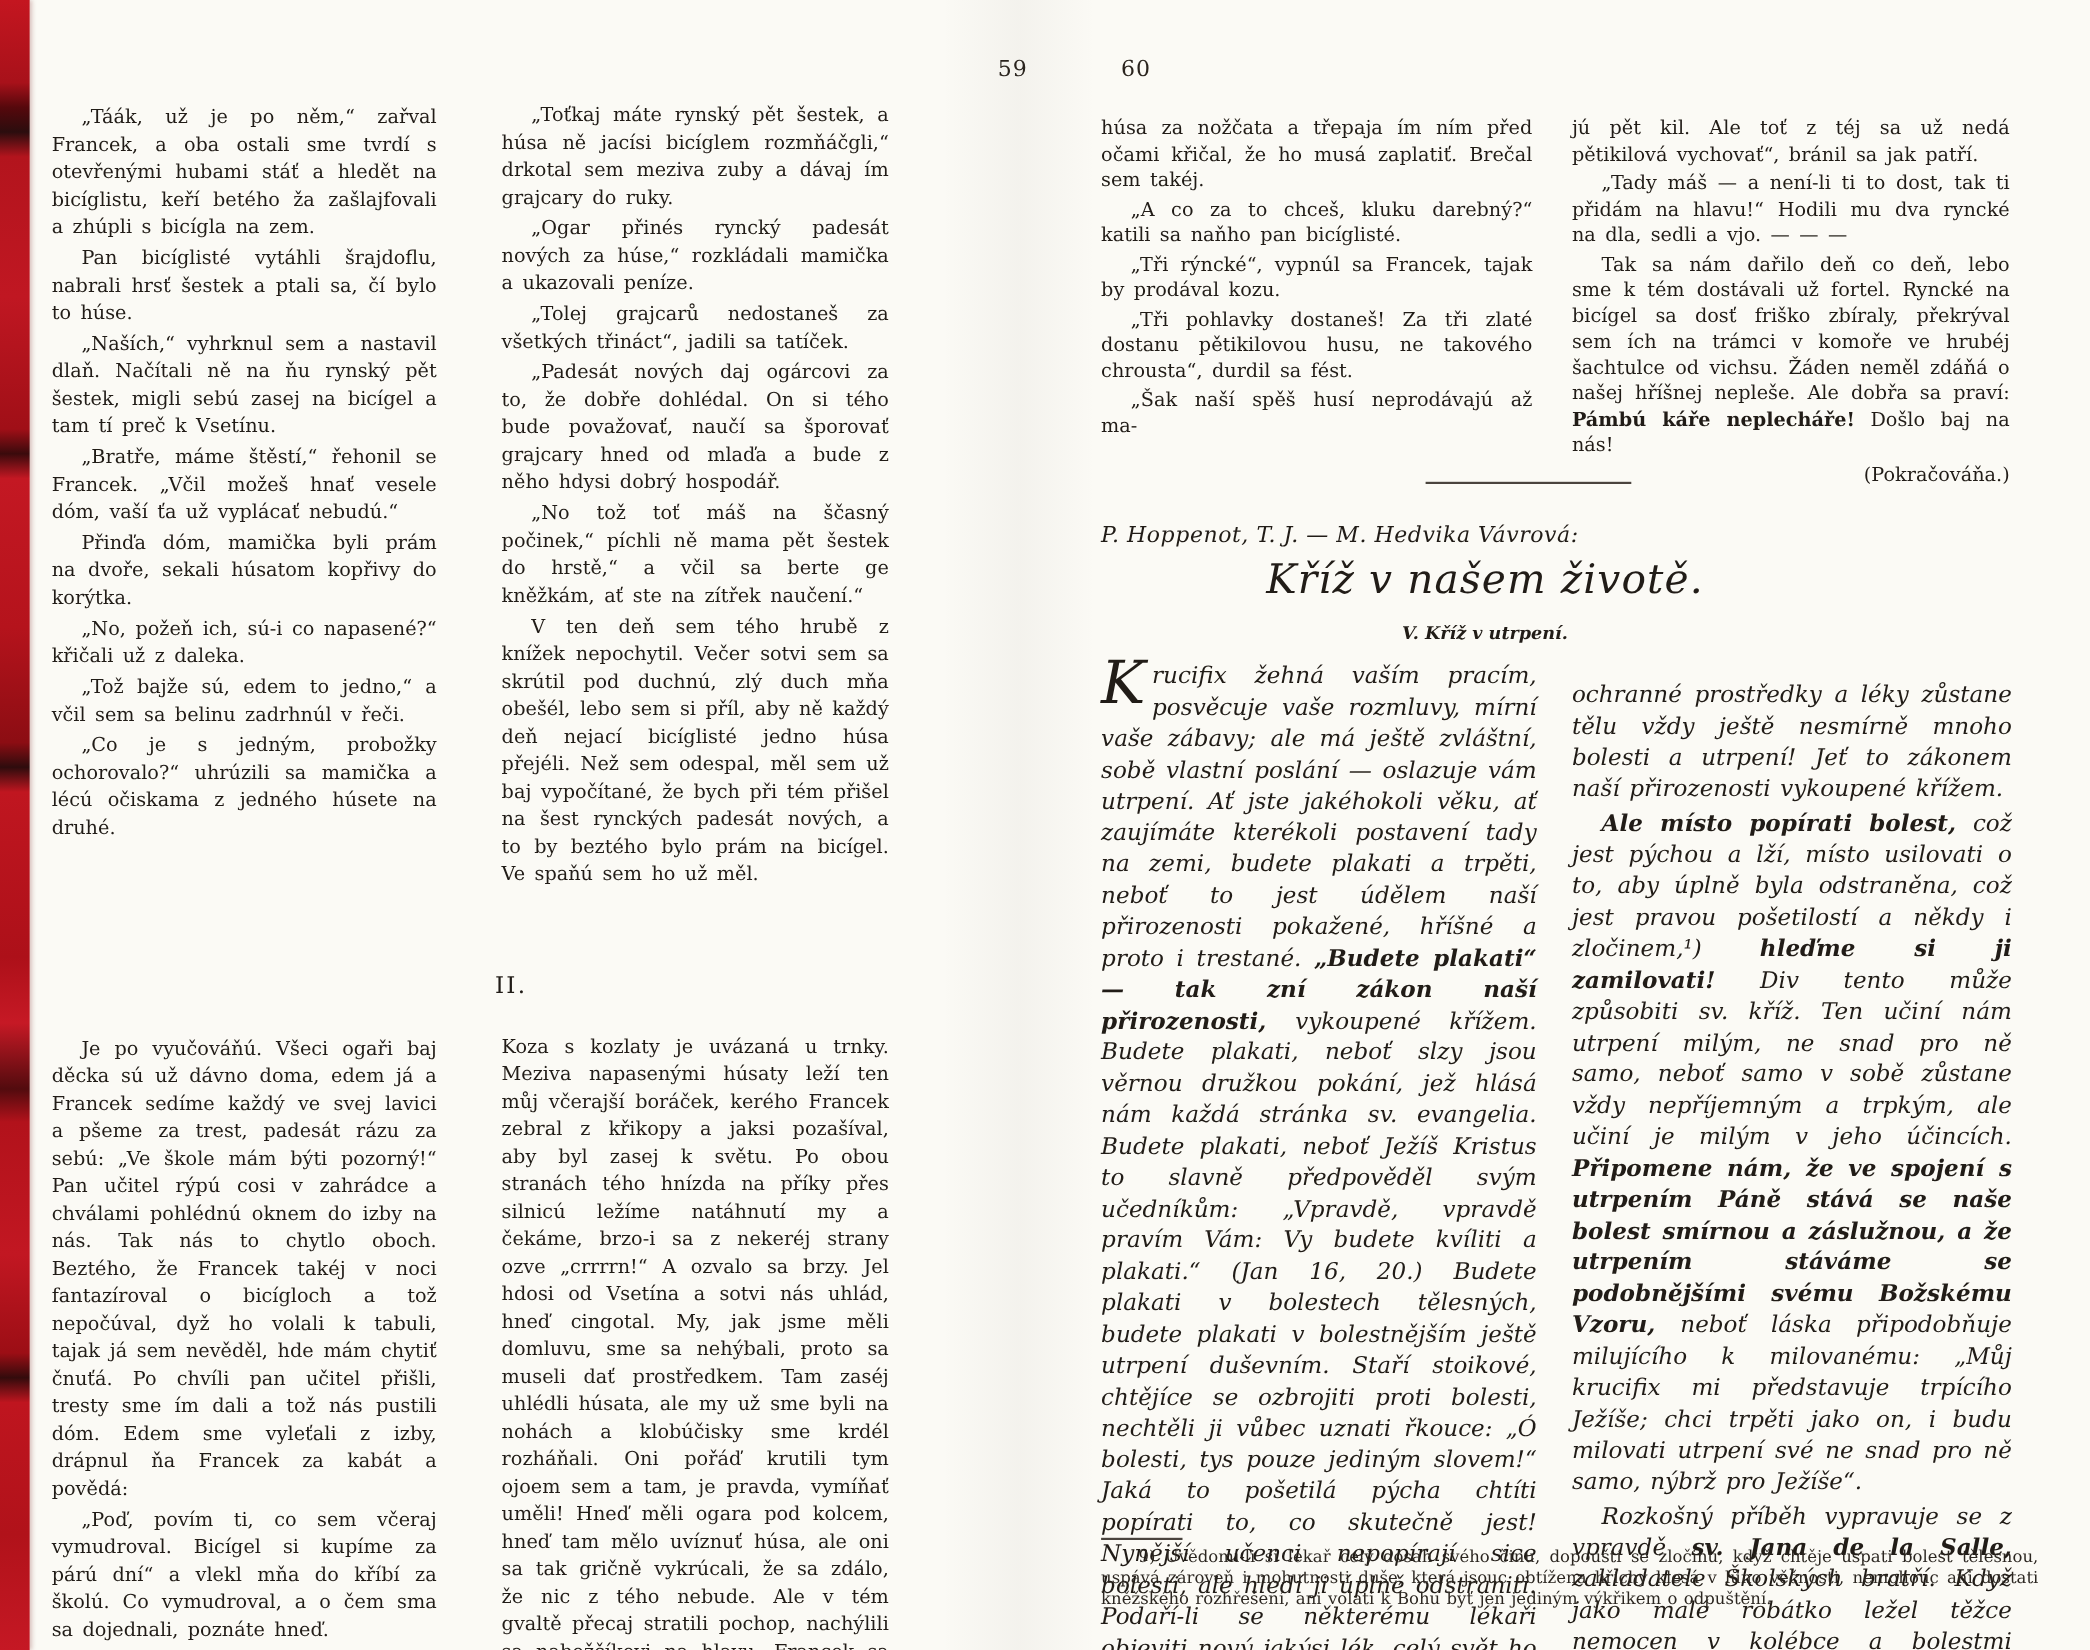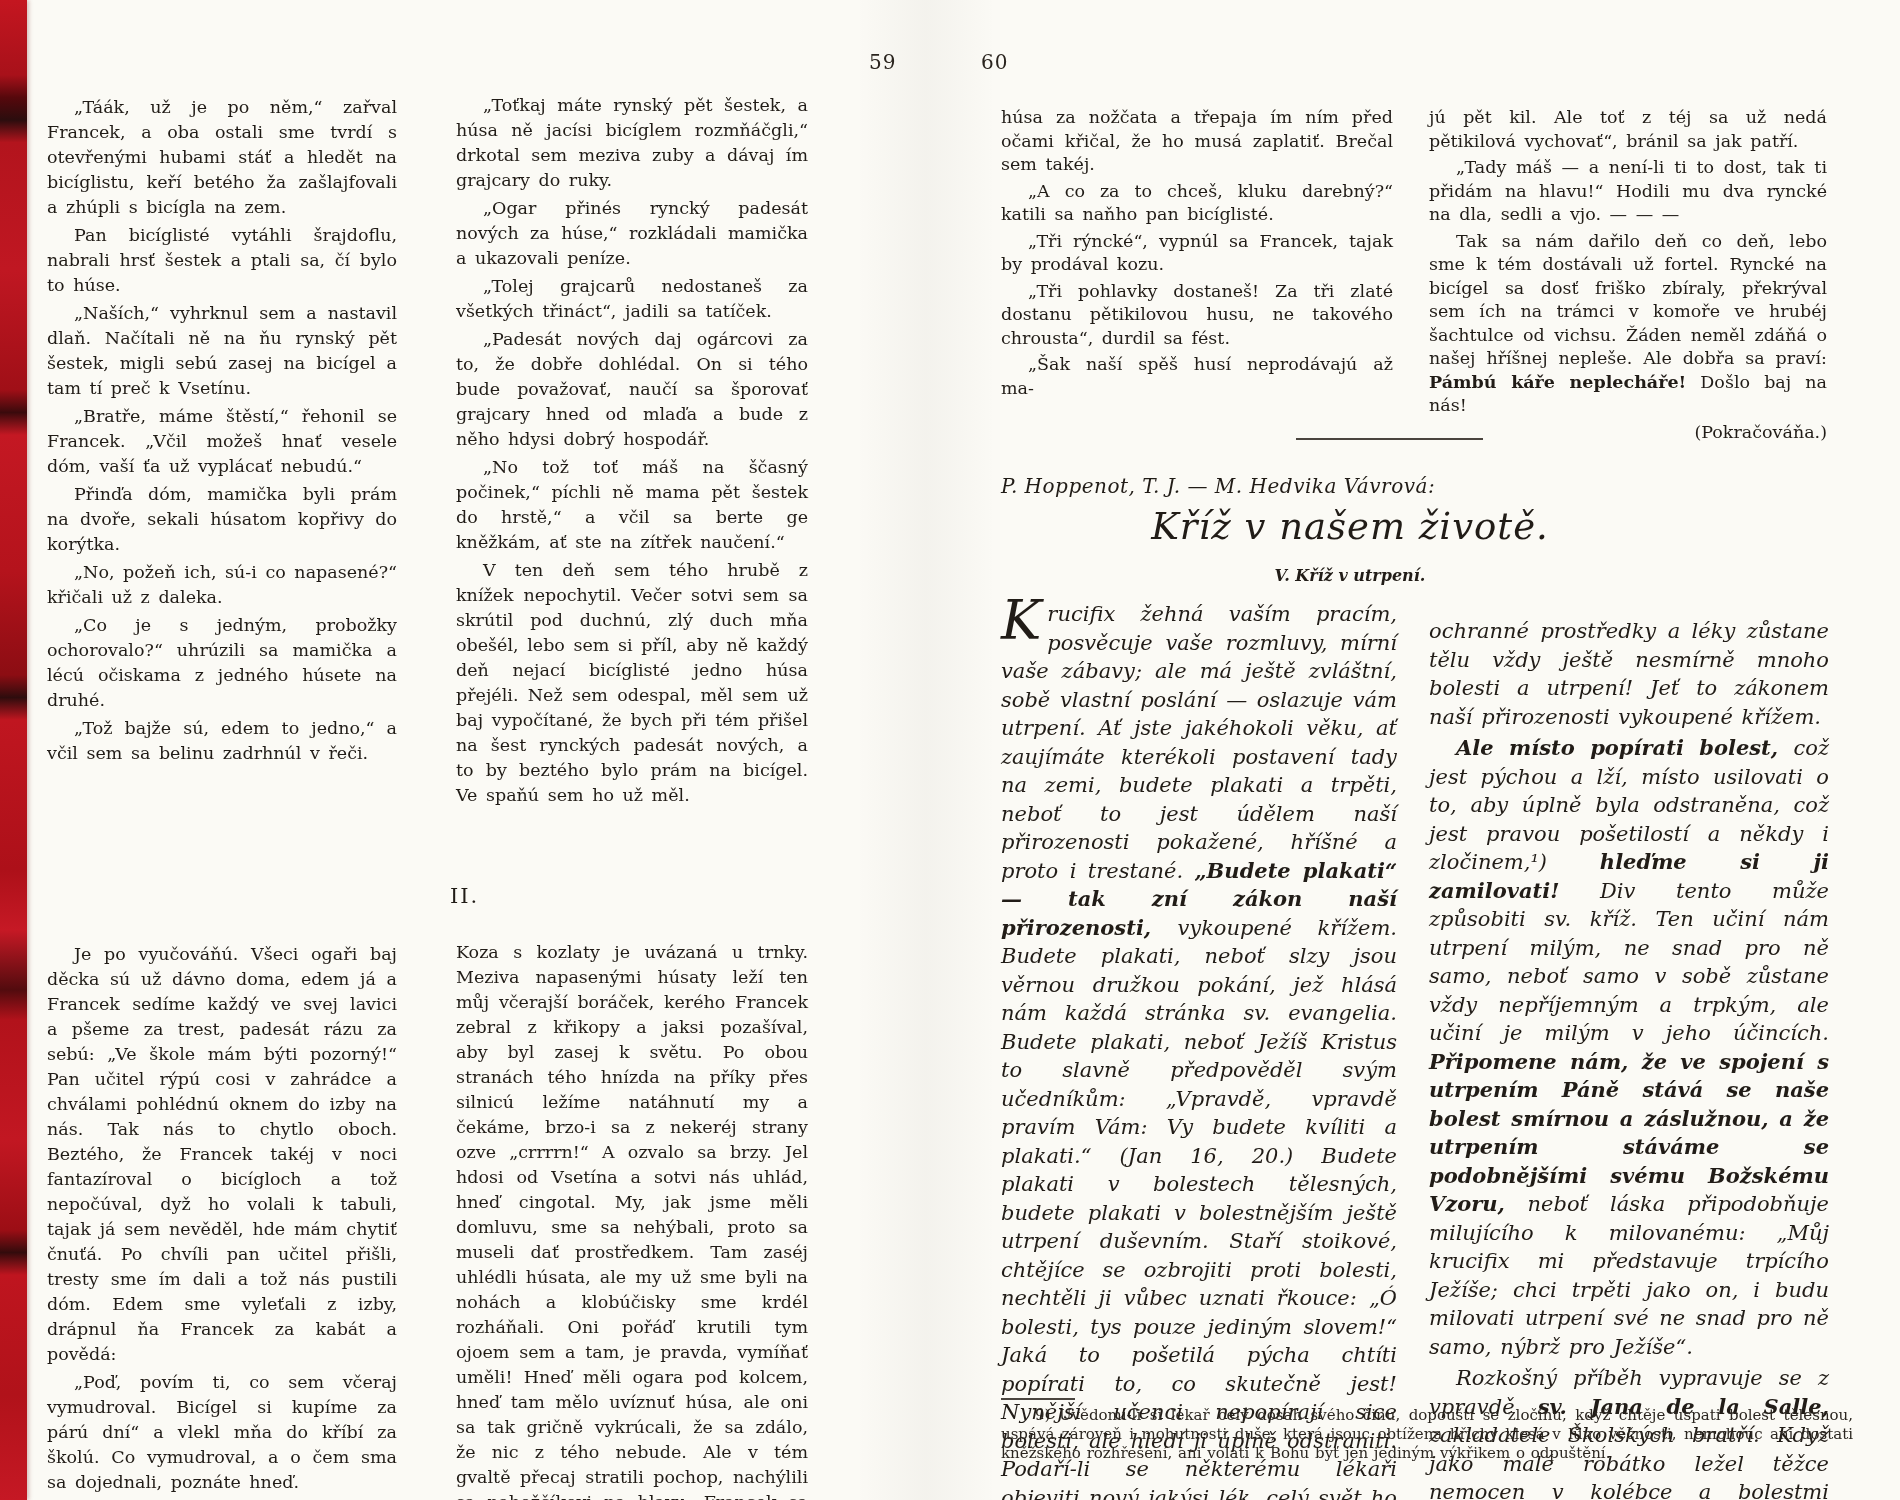--- a/index.html
+++ b/index.html
@@ -12,21 +12,21 @@
   .abs{position:absolute;}
   .col{text-align:justify;}
   .story{font-size:17.5px;line-height:25px;word-spacing:3px;}
   .p60story{font-size:17.5px;line-height:23.5px;word-spacing:3px;}
   .article{font-style:italic;font-size:21px;line-height:28.5px;word-spacing:2px;}
   p.para{margin:0 0 3px 0;text-indent:27px;}
   p.noind{text-indent:0;}
   p.alignright{text-align:right;}
   .b{font-weight:bold;}
   .dropcap{float:left;font-size:54px;line-height:42px;padding-right:6px;font-style:italic;}
-  .pagenum{font-size:20px;letter-spacing:1px;color:#2a241e;}
+  .pagenum{font-size:20px;letter-spacing:1px;color:#2a241e;margin-left:38px;}
   .rule{height:0;border-top:2px solid #4a443e;}
   #section-heading{font-size:21px;letter-spacing:2px;}
   #byline{font-style:italic;font-size:20px;letter-spacing:0.5px;white-space:nowrap;}
   #title{font-style:italic;font-size:37px;text-align:center;letter-spacing:1px;}
   #subtitle{font-style:italic;font-weight:bold;font-size:16px;text-align:center;}
   #footnote{font-size:15px;line-height:19px;text-align:justify;text-indent:34px;word-spacing:1px;color:#2b2620;}
   #spine{
     left:0;top:0;width:27px;height:1500px;
     background:linear-gradient(180deg,
       #c41620 0%, #a8111a 5%, #56080c 6.5%, #2b0d0e 8%, #b3141d 9.5%,
@@ -51,22 +51,22 @@
 <div>
   <div class="abs pagenum" style="left:869px;top:50px;">59</div>
 
   <div class="abs col story" style="left:47px;top:95px;width:350px;">
       <p class="para"><span>„Táák, už je po něm,“ zařval Francek, a oba ostali sme tvrdí s otevřenými hubami stáť a hledět na bicíglistu, keří betého ža zašlajfovali a zhúpli s bicígla na zem.</span></p>
       <p class="para"><span>Pan bicíglisté vytáhli šrajdoflu, nabrali hrsť šestek a ptali sa, čí bylo to húse.</span></p>
       <p class="para"><span>„Naších,“ vyhrknul sem a nastavil dlaň. Načítali ně na ňu rynský pět šestek, migli sebú zasej na bicígel a tam tí preč k Vsetínu.</span></p>
       <p class="para"><span>„Bratře, máme štěstí,“ řehonil se Francek. „Včil možeš hnať vesele dóm, vaší ťa už vyplácať nebudú.“</span></p>
       <p class="para"><span>Přinďa dóm, mamička byli prám na dvoře, sekali húsatom kopřivy do korýtka.</span></p>
       <p class="para"><span>„No, požeň ich, sú-i co napasené?“ křičali už z daleka.</span></p>
+      <p class="para"><span>„Tož bajže sú, edem to jedno,“ a včil sem sa belinu zadrhnúl v řeči.</span></p>
       <p class="para"><span>„Co je s jedným, probožky ochorovalo?“ uhrúzili sa mamička a lécú očiskama z jedného húsete na druhé.</span></p>
-      <p class="para"><span>„Tož bajže sú, edem to jedno,“ a včil sem sa belinu zadrhnúl v řeči.</span></p>
     </div>
 
   <div class="abs col story" style="left:456px;top:93px;width:352px;">
       <p class="para"><span>„Toťkaj máte rynský pět šestek, a húsa ně jacísi bicíglem rozmňáčgli,“ drkotal sem meziva zuby a dávaj ím grajcary do ruky.</span></p>
       <p class="para"><span>„Ogar přinés ryncký padesát nových za húse,“ rozkládali mamička a ukazovali peníze.</span></p>
       <p class="para"><span>„Tolej grajcarů nedostaneš za všetkých třináct“, jadili sa tatíček.</span></p>
       <p class="para"><span>„Padesát nových daj ogárcovi za to, že dobře dohlédal. On si tého bude považovať, naučí sa šporovať grajcary hned od mlaďa a bude z něho hdysi dobrý hospodář.</span></p>
       <p class="para"><span>„No tož toť máš na ščasný počinek,“ píchli ně mama pět šestek do hrstě,“ a včil sa berte ge kněžkám, ať ste na zítřek naučení.“</span></p>
       <p class="para"><span>V ten deň sem tého hrubě z knížek nepochytil. Večer sotvi sem sa skrútil pod duchnú, zlý duch mňa obešél, lebo sem si příl, aby ně každý deň nejací bicíglisté jedno húsa přejéli. Než sem odespal, měl sem už baj vypočítané, že bych při tém přišel na šest rynckých padesát nových, a to by beztého bylo prám na bicígel. Ve spaňú sem ho už měl.</span></p>
     </div>

